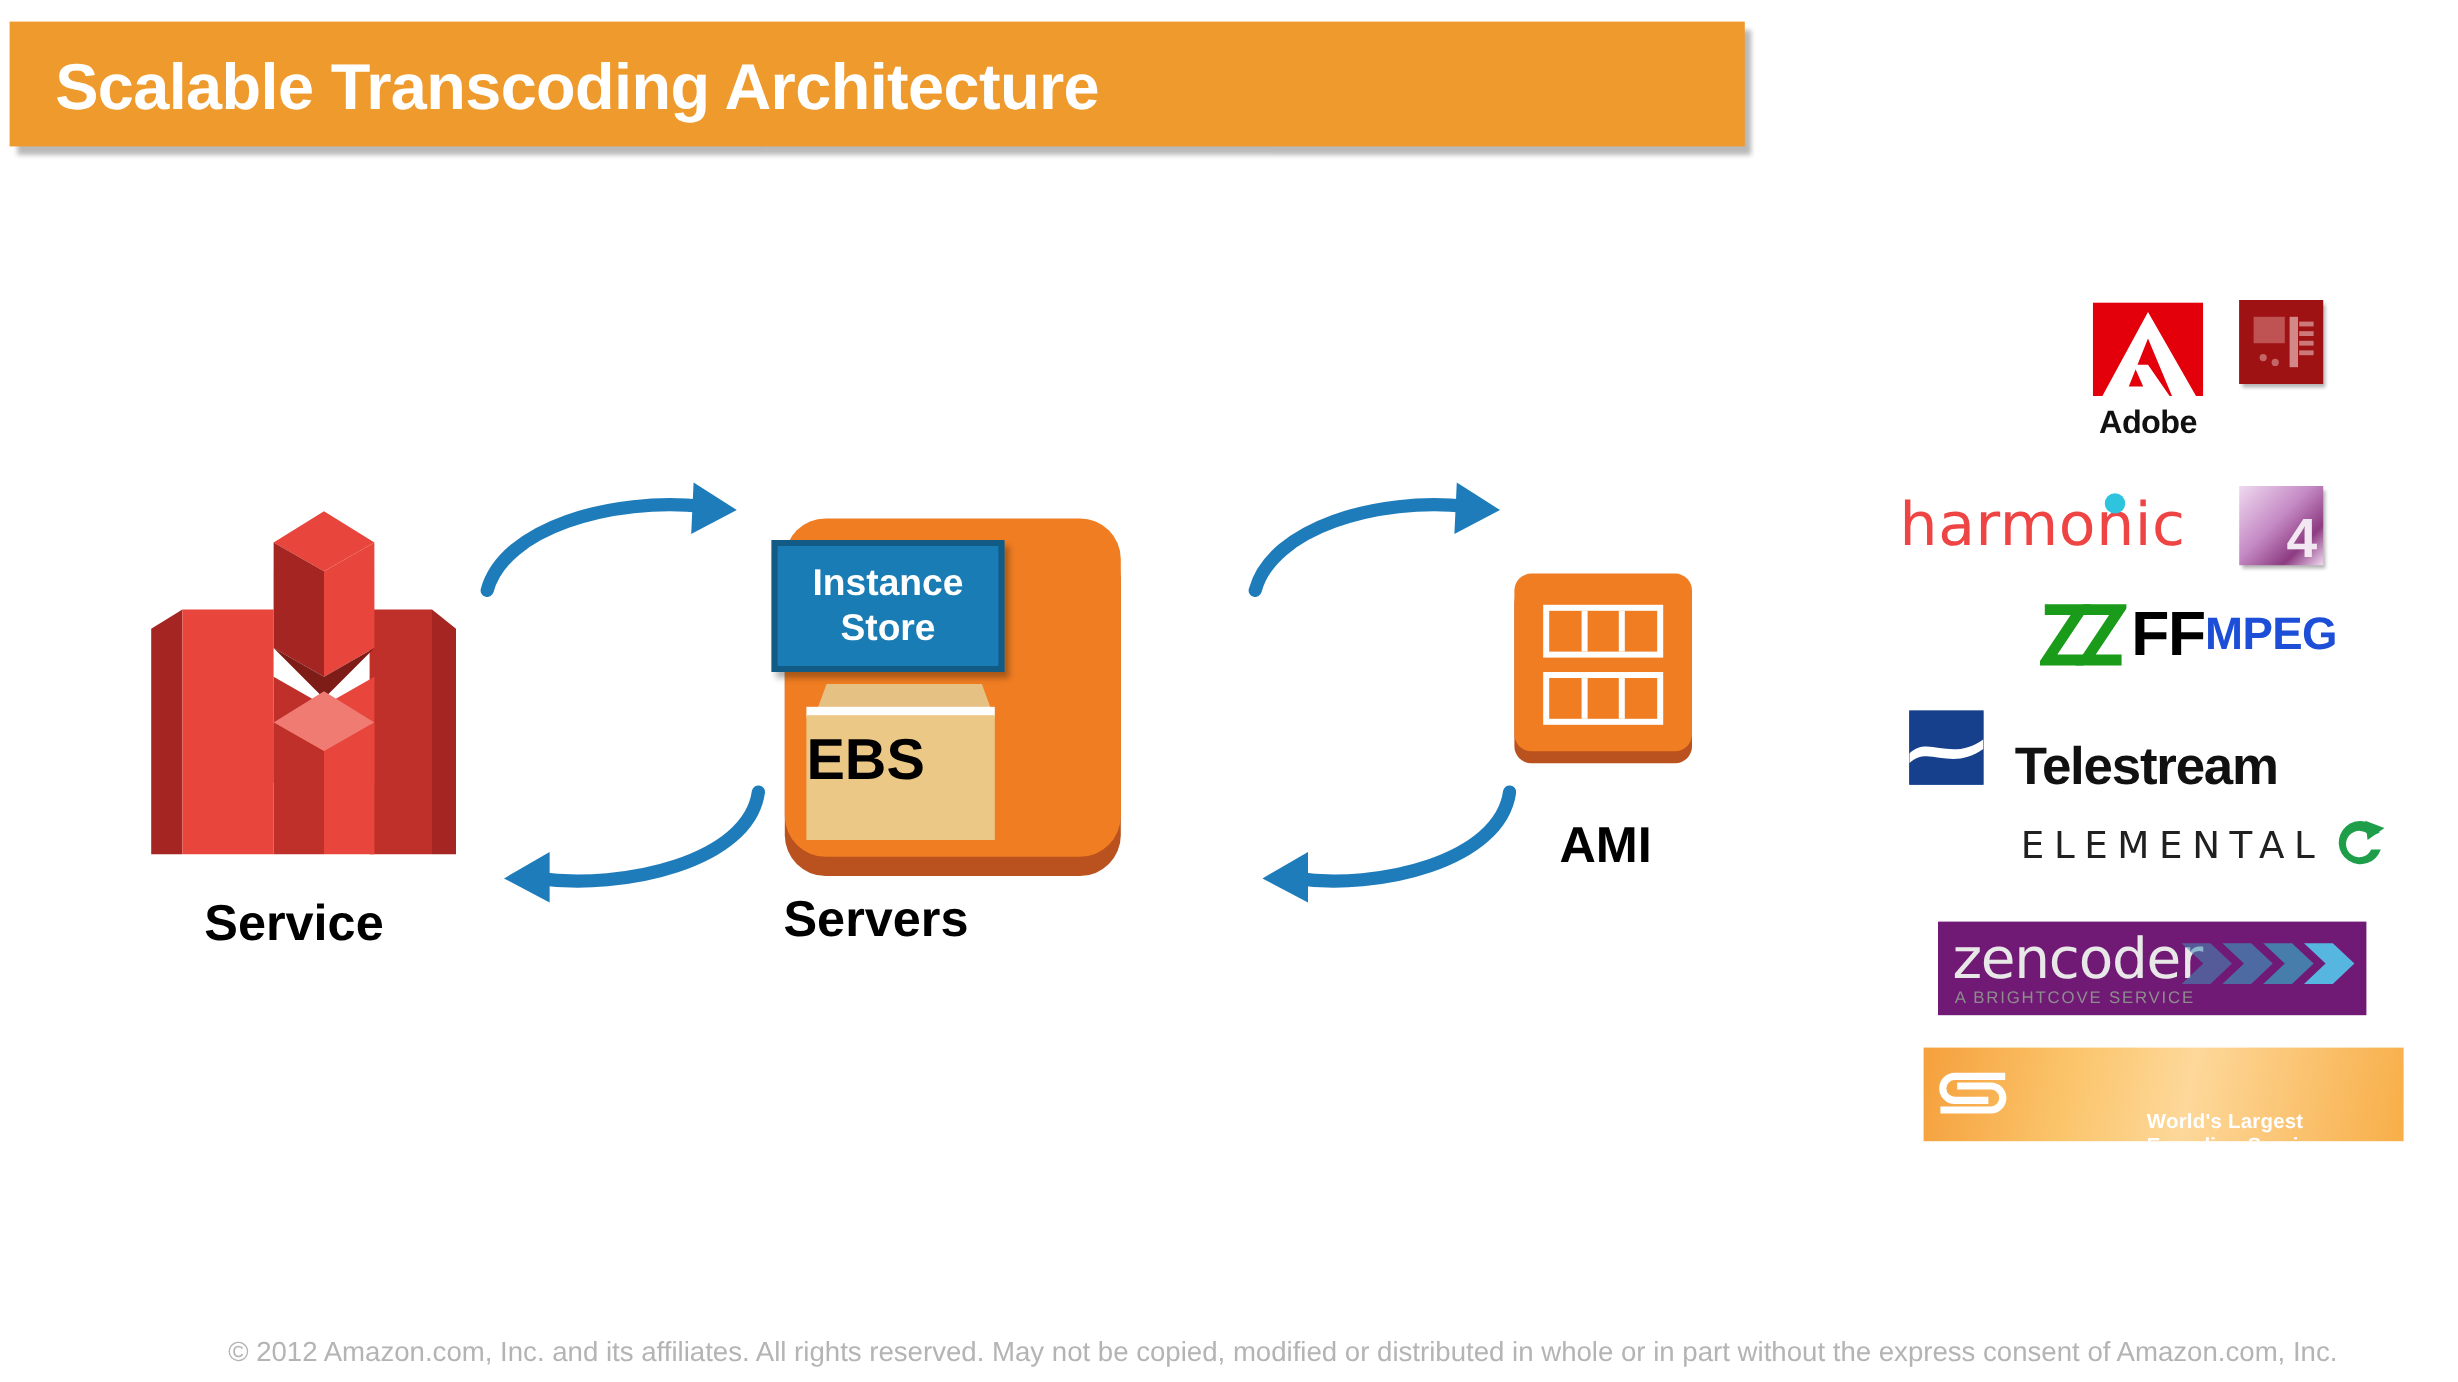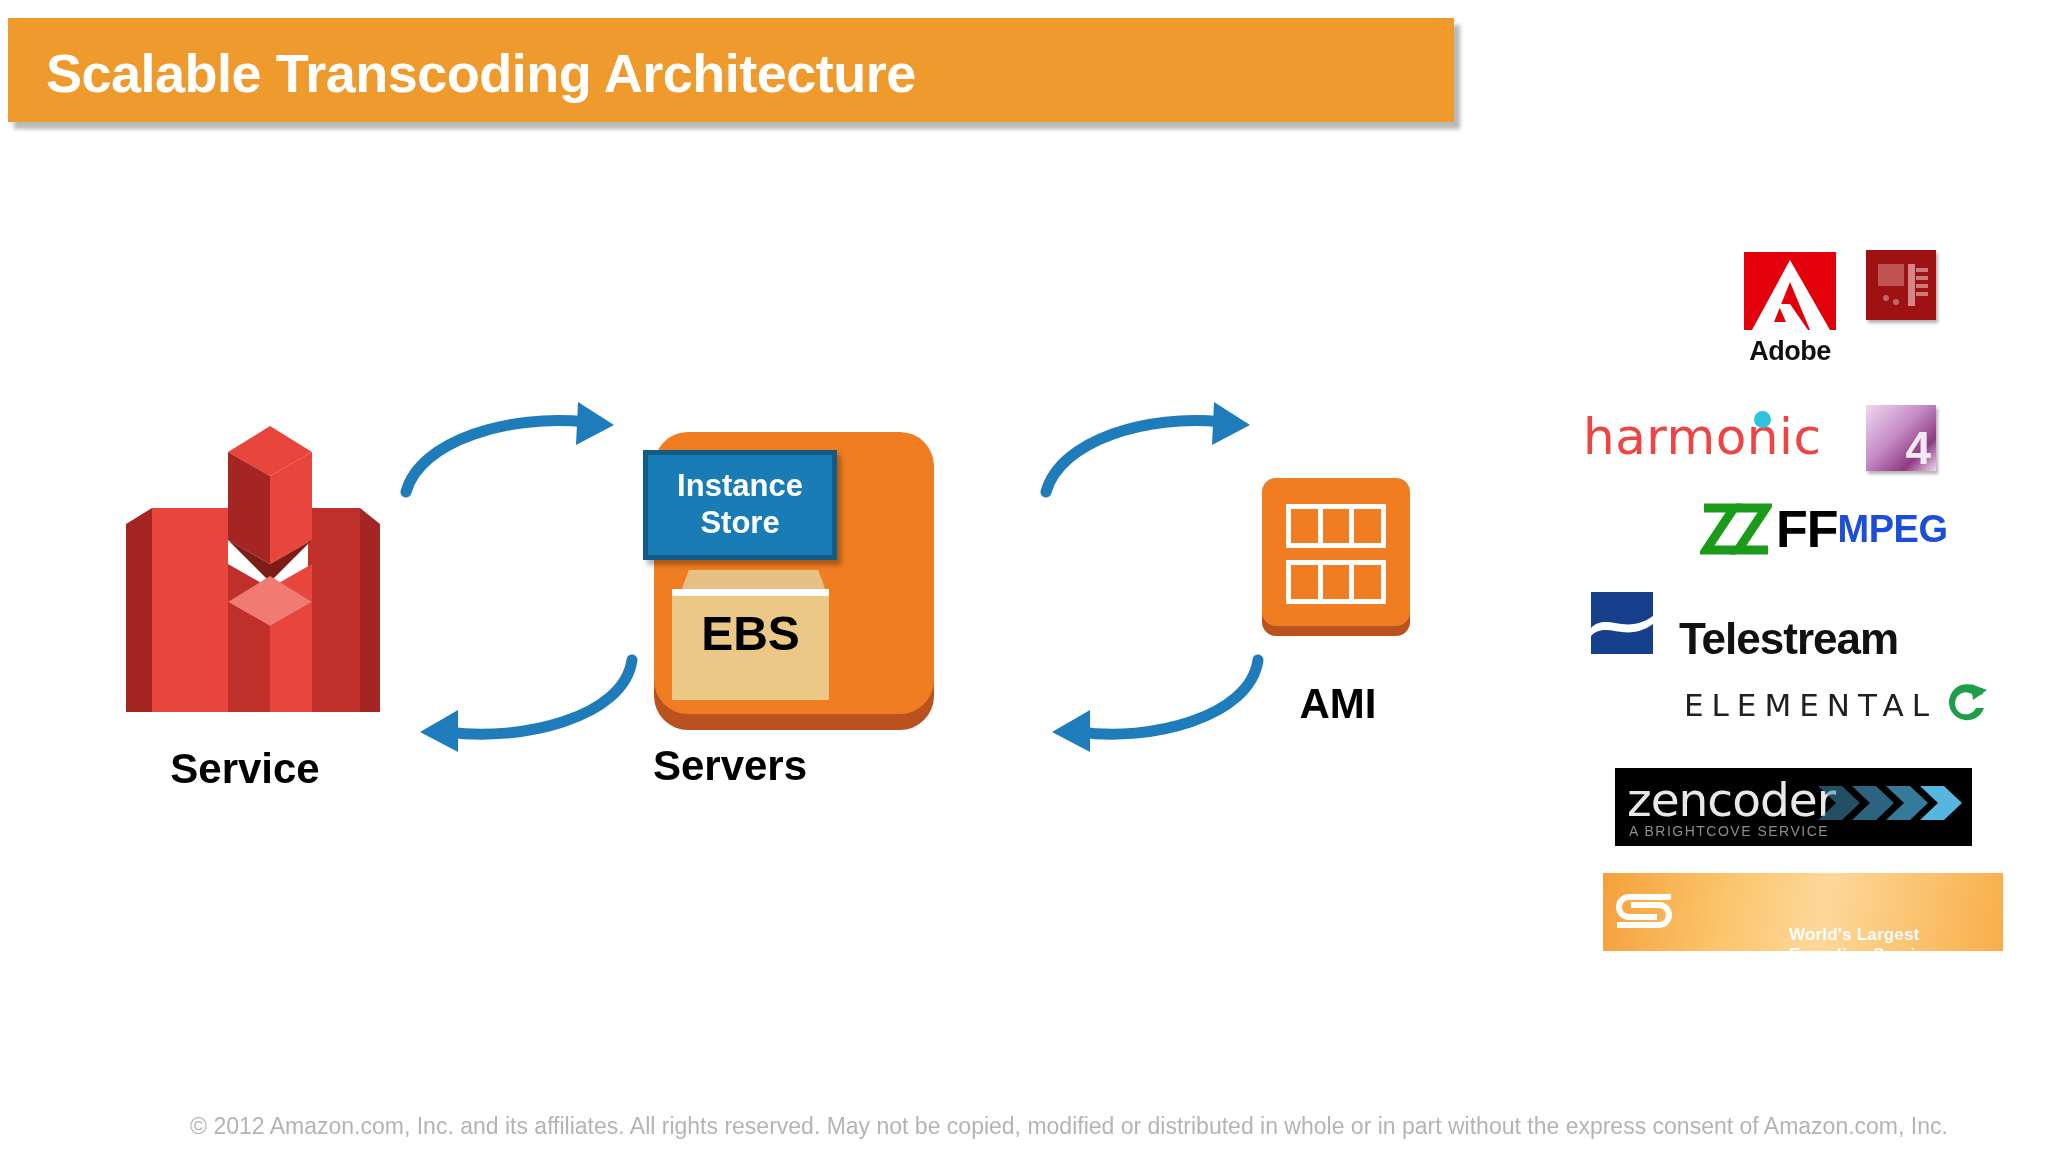--- a/index.html
+++ b/index.html
@@ -29,21 +29,21 @@
       background:#1a7cb5;border:5px solid #125b85;box-sizing:border-box;
       box-shadow:4px 5px 5px rgba(0,0,0,.3);
       display:flex;flex-direction:column;align-items:center;justify-content:center;}
   .istore-line{color:#fff;font-size:31px;font-weight:bold;line-height:1.18;}
 
   #ebs-box{position:absolute;left:672px;top:570px;width:157px;height:130px;}
   #ebs-lid{position:absolute;left:8px;top:0;width:147px;height:24px;
       background:#e6c184;clip-path:polygon(6% 0,94% 0,100% 100%,0 100%);}
   #ebs-lid2{position:absolute;left:0;top:19px;width:157px;height:9px;background:#fff;}
   #ebs-main{position:absolute;left:0;top:26px;width:157px;height:104px;background:#ecc887;}
-  #ebs-text{position:absolute;left:0;top:36px;width:157px;text-align:center;
+  #ebs-text{position:absolute;left:0;top:36px;width:157px;text-align:left;
       font-size:48px;font-weight:bold;color:#000;}
 
   
   #ami-icon{position:absolute;left:1262px;top:478px;width:152px;height:158px;}
   #ami-shadow{position:absolute;left:0;top:10px;width:148px;height:148px;
       background:#b9521e;border-radius:14px;}
   #ami-body{position:absolute;left:0;top:0;width:148px;height:148px;
       background:#f07d22;border-radius:14px;}
   .ami-row{position:absolute;left:24px;width:100px;height:44px;
       border:5px solid #fff;box-sizing:border-box;display:flex;}
@@ -81,21 +81,21 @@
   #telestream-logo{left:1591px;top:592px;height:62px;display:flex;align-items:center;}
   #telestream-sq{width:62px;height:62px;background:#16408c;margin-right:26px;
       position:relative;overflow:hidden;}
   #telestream-word{font-size:44px;font-weight:bold;color:#111;letter-spacing:-1px;margin-top:32px;}
 
   #elemental-logo{left:1684px;top:680px;height:50px;display:flex;align-items:center;}
   #elemental-word{font-size:31px;color:#202020;letter-spacing:8px;
       font-family:"DejaVu Sans",sans-serif;}
   #elemental-mark{width:46px;height:46px;margin-left:6px;}
 
-  #zencoder-logo{left:1615px;top:768px;width:357px;height:78px;background:#000000;
+  #zencoder-logo{left:1615px;top:768px;width:357px;height:78px;background:#701a75;
       overflow:hidden;text-decoration:underline;}
   #zencoder-word{position:absolute;left:12px;top:4px;font-size:47px;color:#e8e8e8;
       letter-spacing:-1px;font-family:"DejaVu Sans",sans-serif;}
   #zencoder-tag{position:absolute;left:14px;top:55px;font-size:14px;color:#8d8d8d;
       letter-spacing:1.5px;}
   #zencoder-chev{position:absolute;right:4px;top:14px;width:150px;height:42px;}
 
   #encoding-logo{left:1603px;top:873px;width:400px;height:78px;
       background:linear-gradient(100deg,#f5a03c 0%,#fbc46a 30%,#fdd89a 55%,#f8ae48 100%);
       overflow:hidden;}

